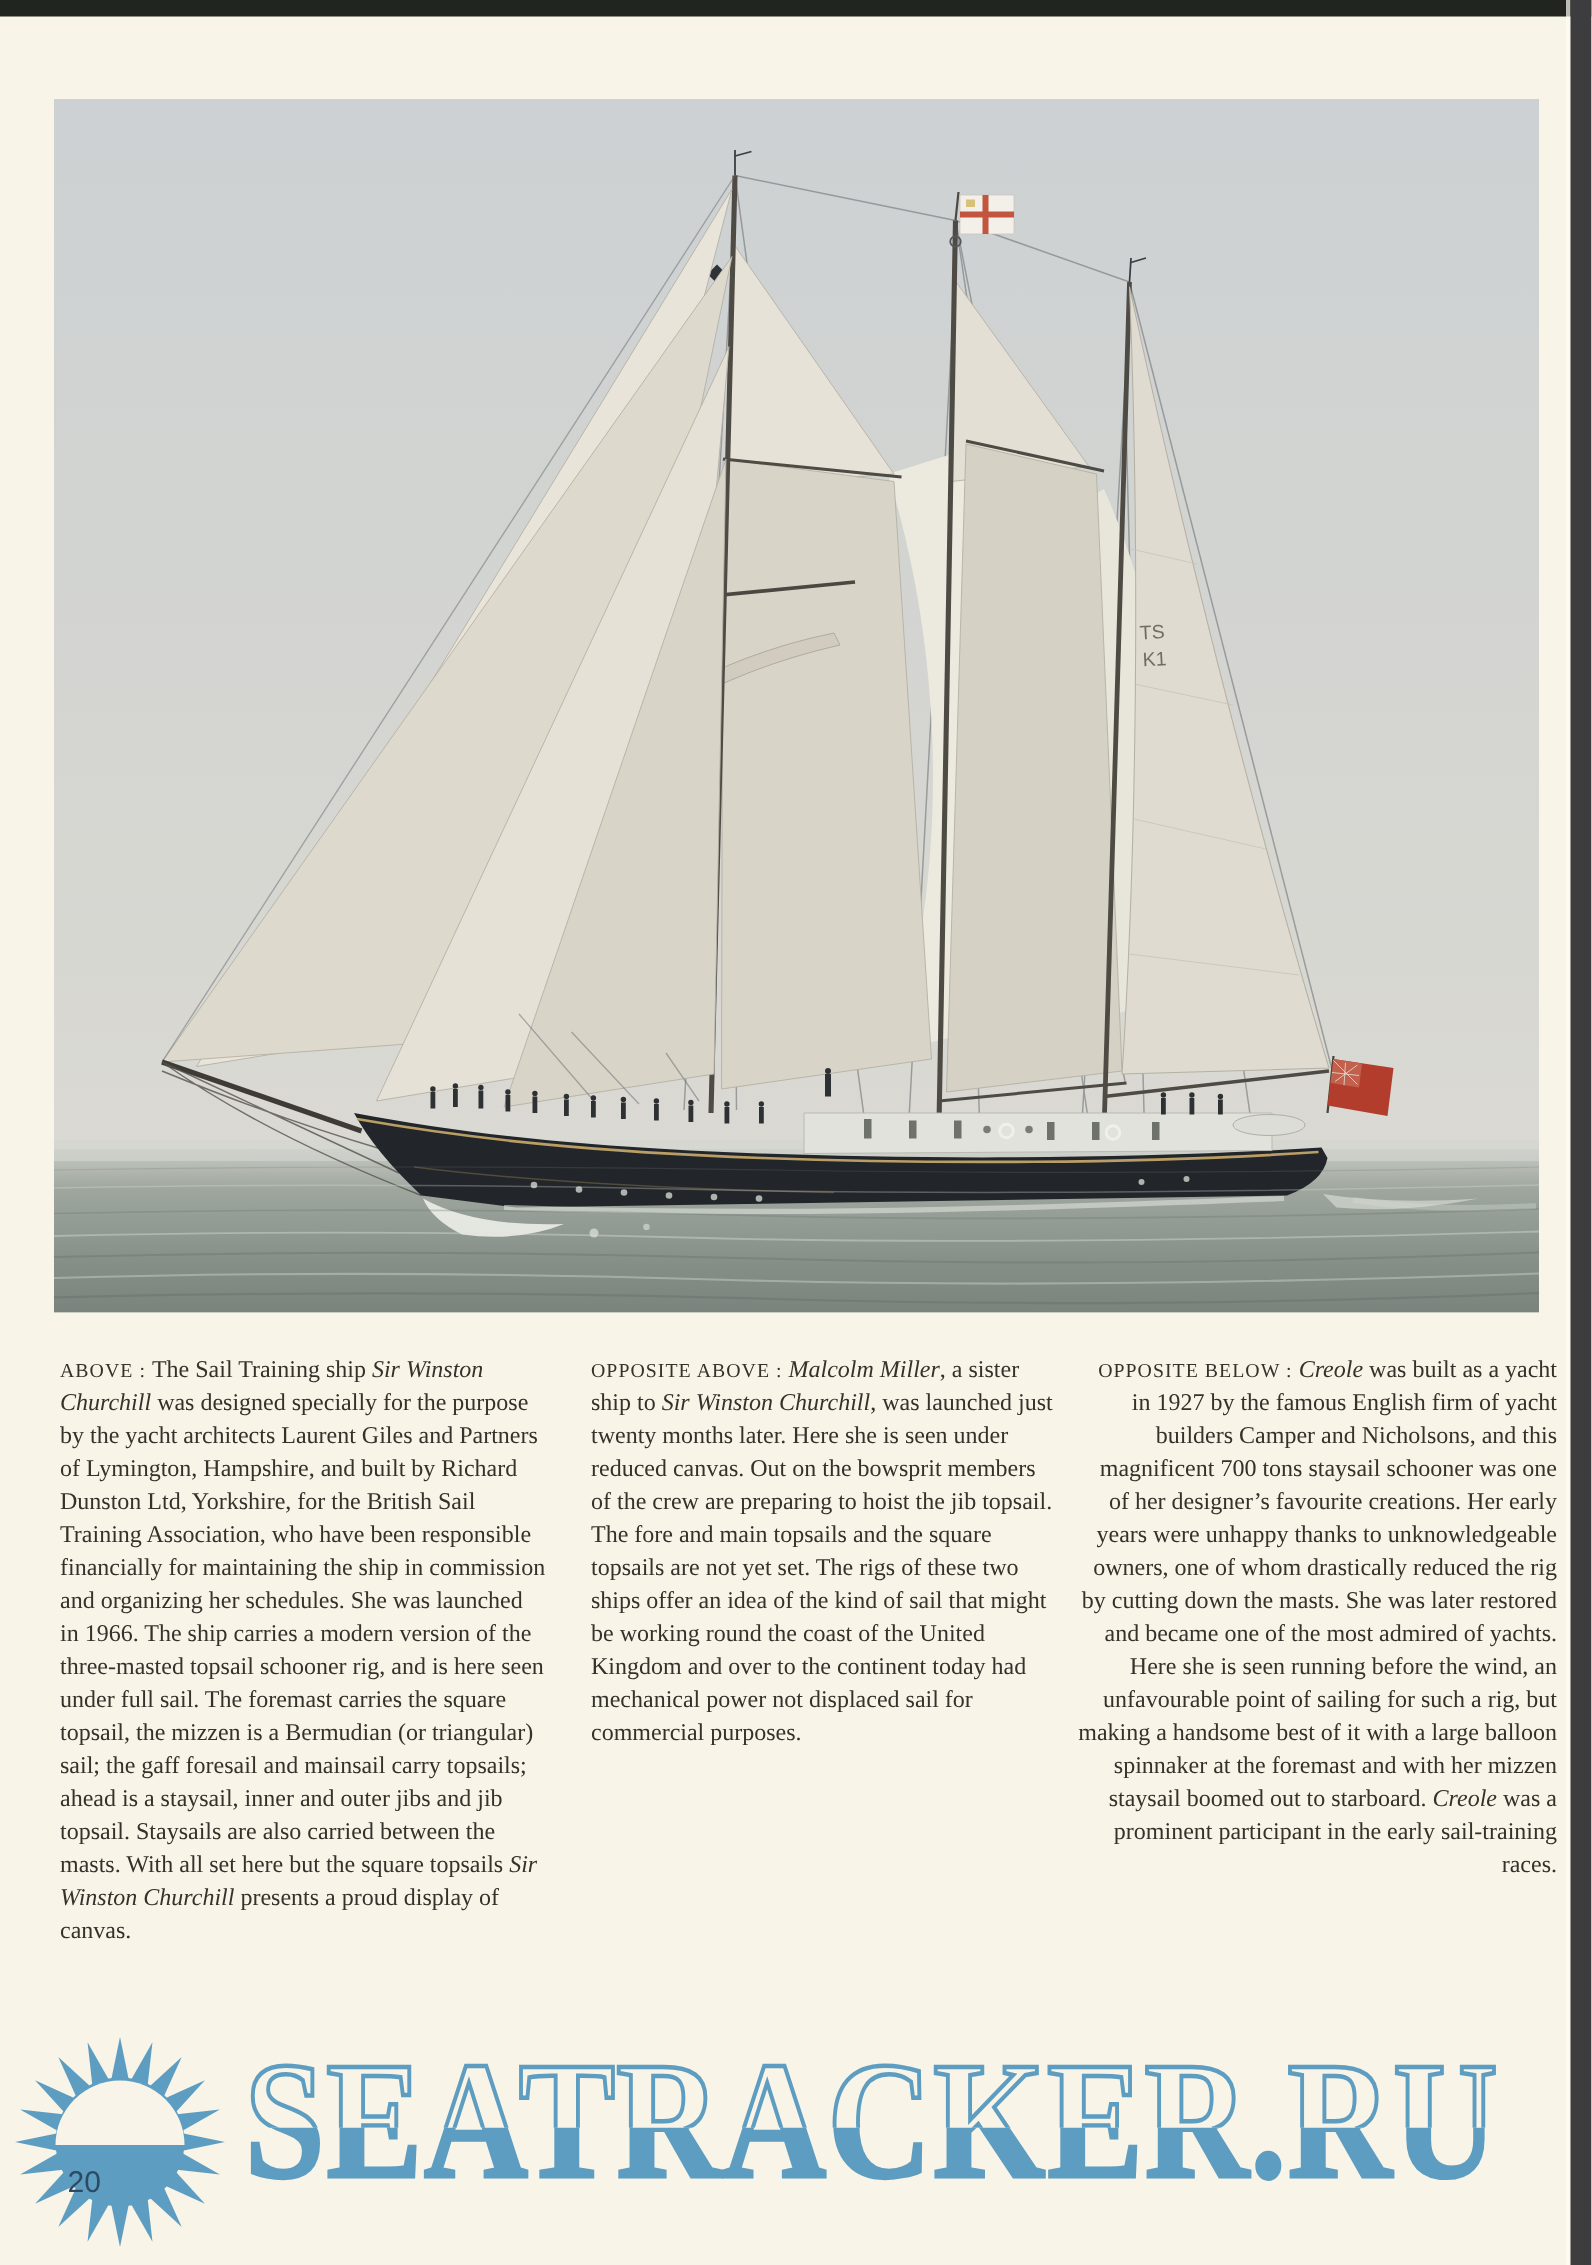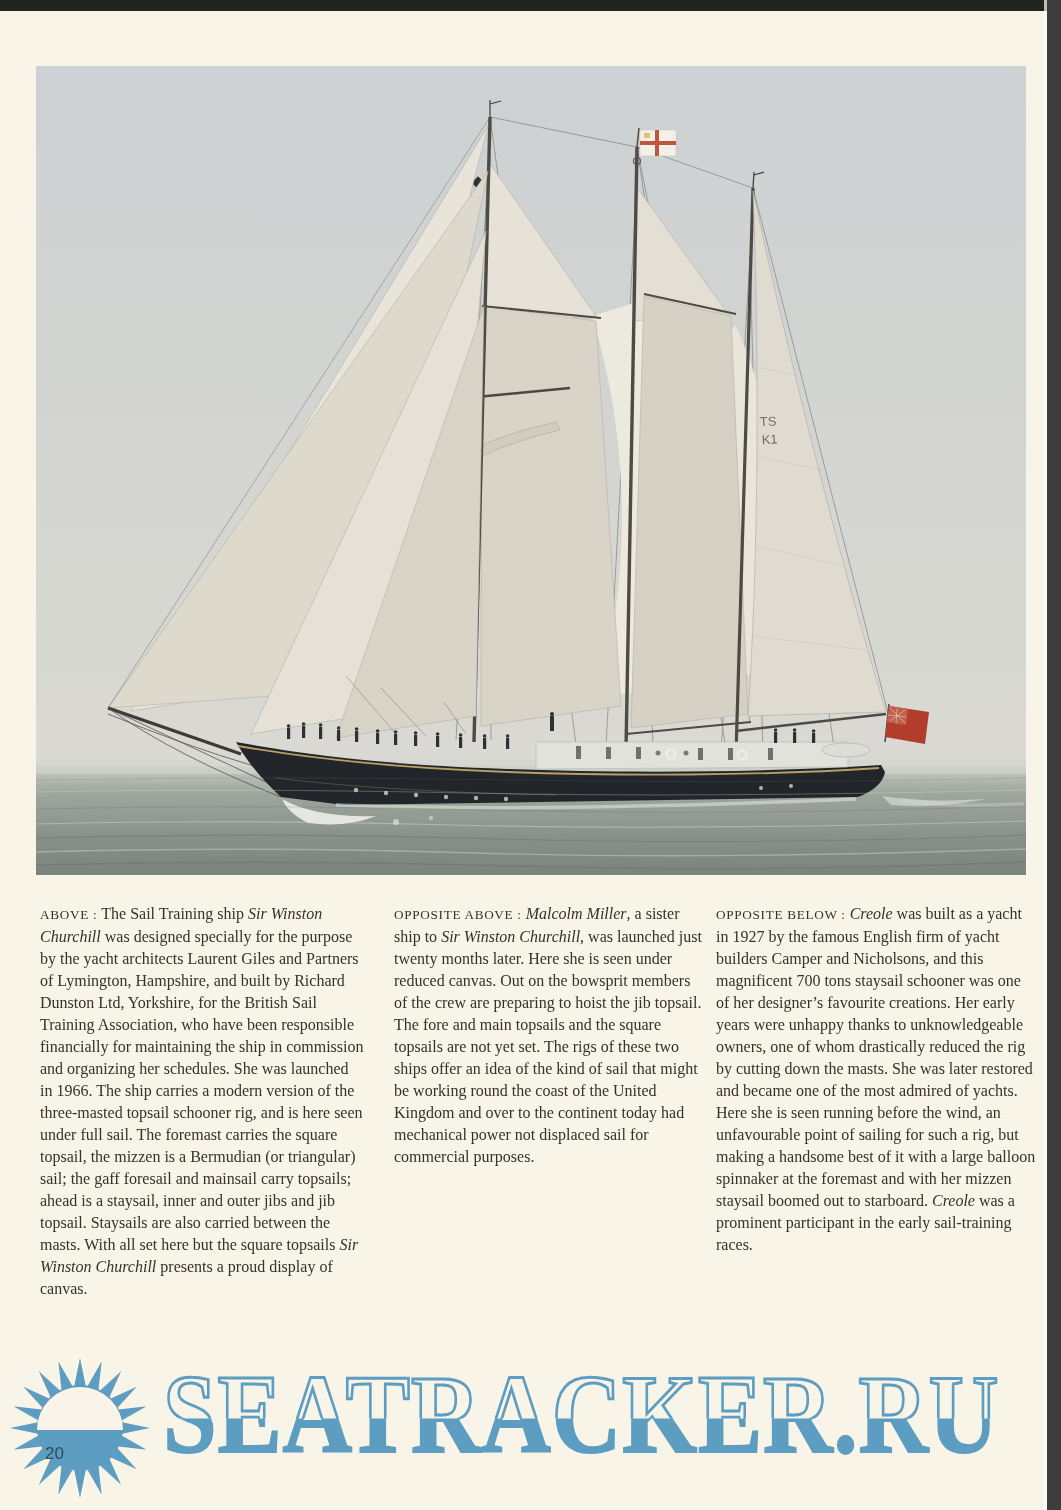--- a/index.html
+++ b/index.html
@@ -18,21 +18,21 @@
   }
   .photo svg{display:block;width:990px;height:809px;}
 
   .caption{
     position:absolute;top:903px;
     font-size:16px;line-height:22px;color:#35322c;
     text-align:left;
   }
   .caption.c1{left:40px;width:324px;}
   .caption.c2{left:394px;width:312px;}
-  .caption.c3{left:716px;width:322px;}
+  .caption.c3{left:716px;width:322px;text-align:right;}
   .seg-caps{font-size:13.2px;letter-spacing:.7px;}
   .seg-italic{font-style:italic;}
   .seg-normal{}
 
   .watermark-text{
     position:absolute;left:163px;top:1358px;height:118px;white-space:nowrap;
     font-family:"Liberation Serif", serif;font-weight:bold;font-size:112px;line-height:112px;
     transform:scaleX(0.86);transform-origin:0 0;letter-spacing:1px;
   }
   .wm-layer{position:absolute;left:0;top:0;}
@@ -42,21 +42,21 @@
     clip-path:inset(0 0 46% 0);
   }
   .wm-solid{
     color:var(--wm-color,#5d9dc1);
     -webkit-text-stroke:2px var(--wm-color,#5d9dc1);
     clip-path:inset(54% 0 0 0);
   }
   .sun{position:absolute;left:8px;top:1348px;width:144px;height:156px;}
   .page-number{
     position:absolute;left:45px;top:1444px;
-    font-size:17px;color:#2c4a61;font-family:"Liberation Sans", sans-serif;
+    font-size:20px;color:#2c4a61;font-family:"Liberation Sans", sans-serif;
   }
 </style>
 </head>
 <body>
 
 <div class="top-strip"></div>
 <div class="right-strip-hl"></div>
 <div class="right-strip"></div>
 
 <div class="photo">

